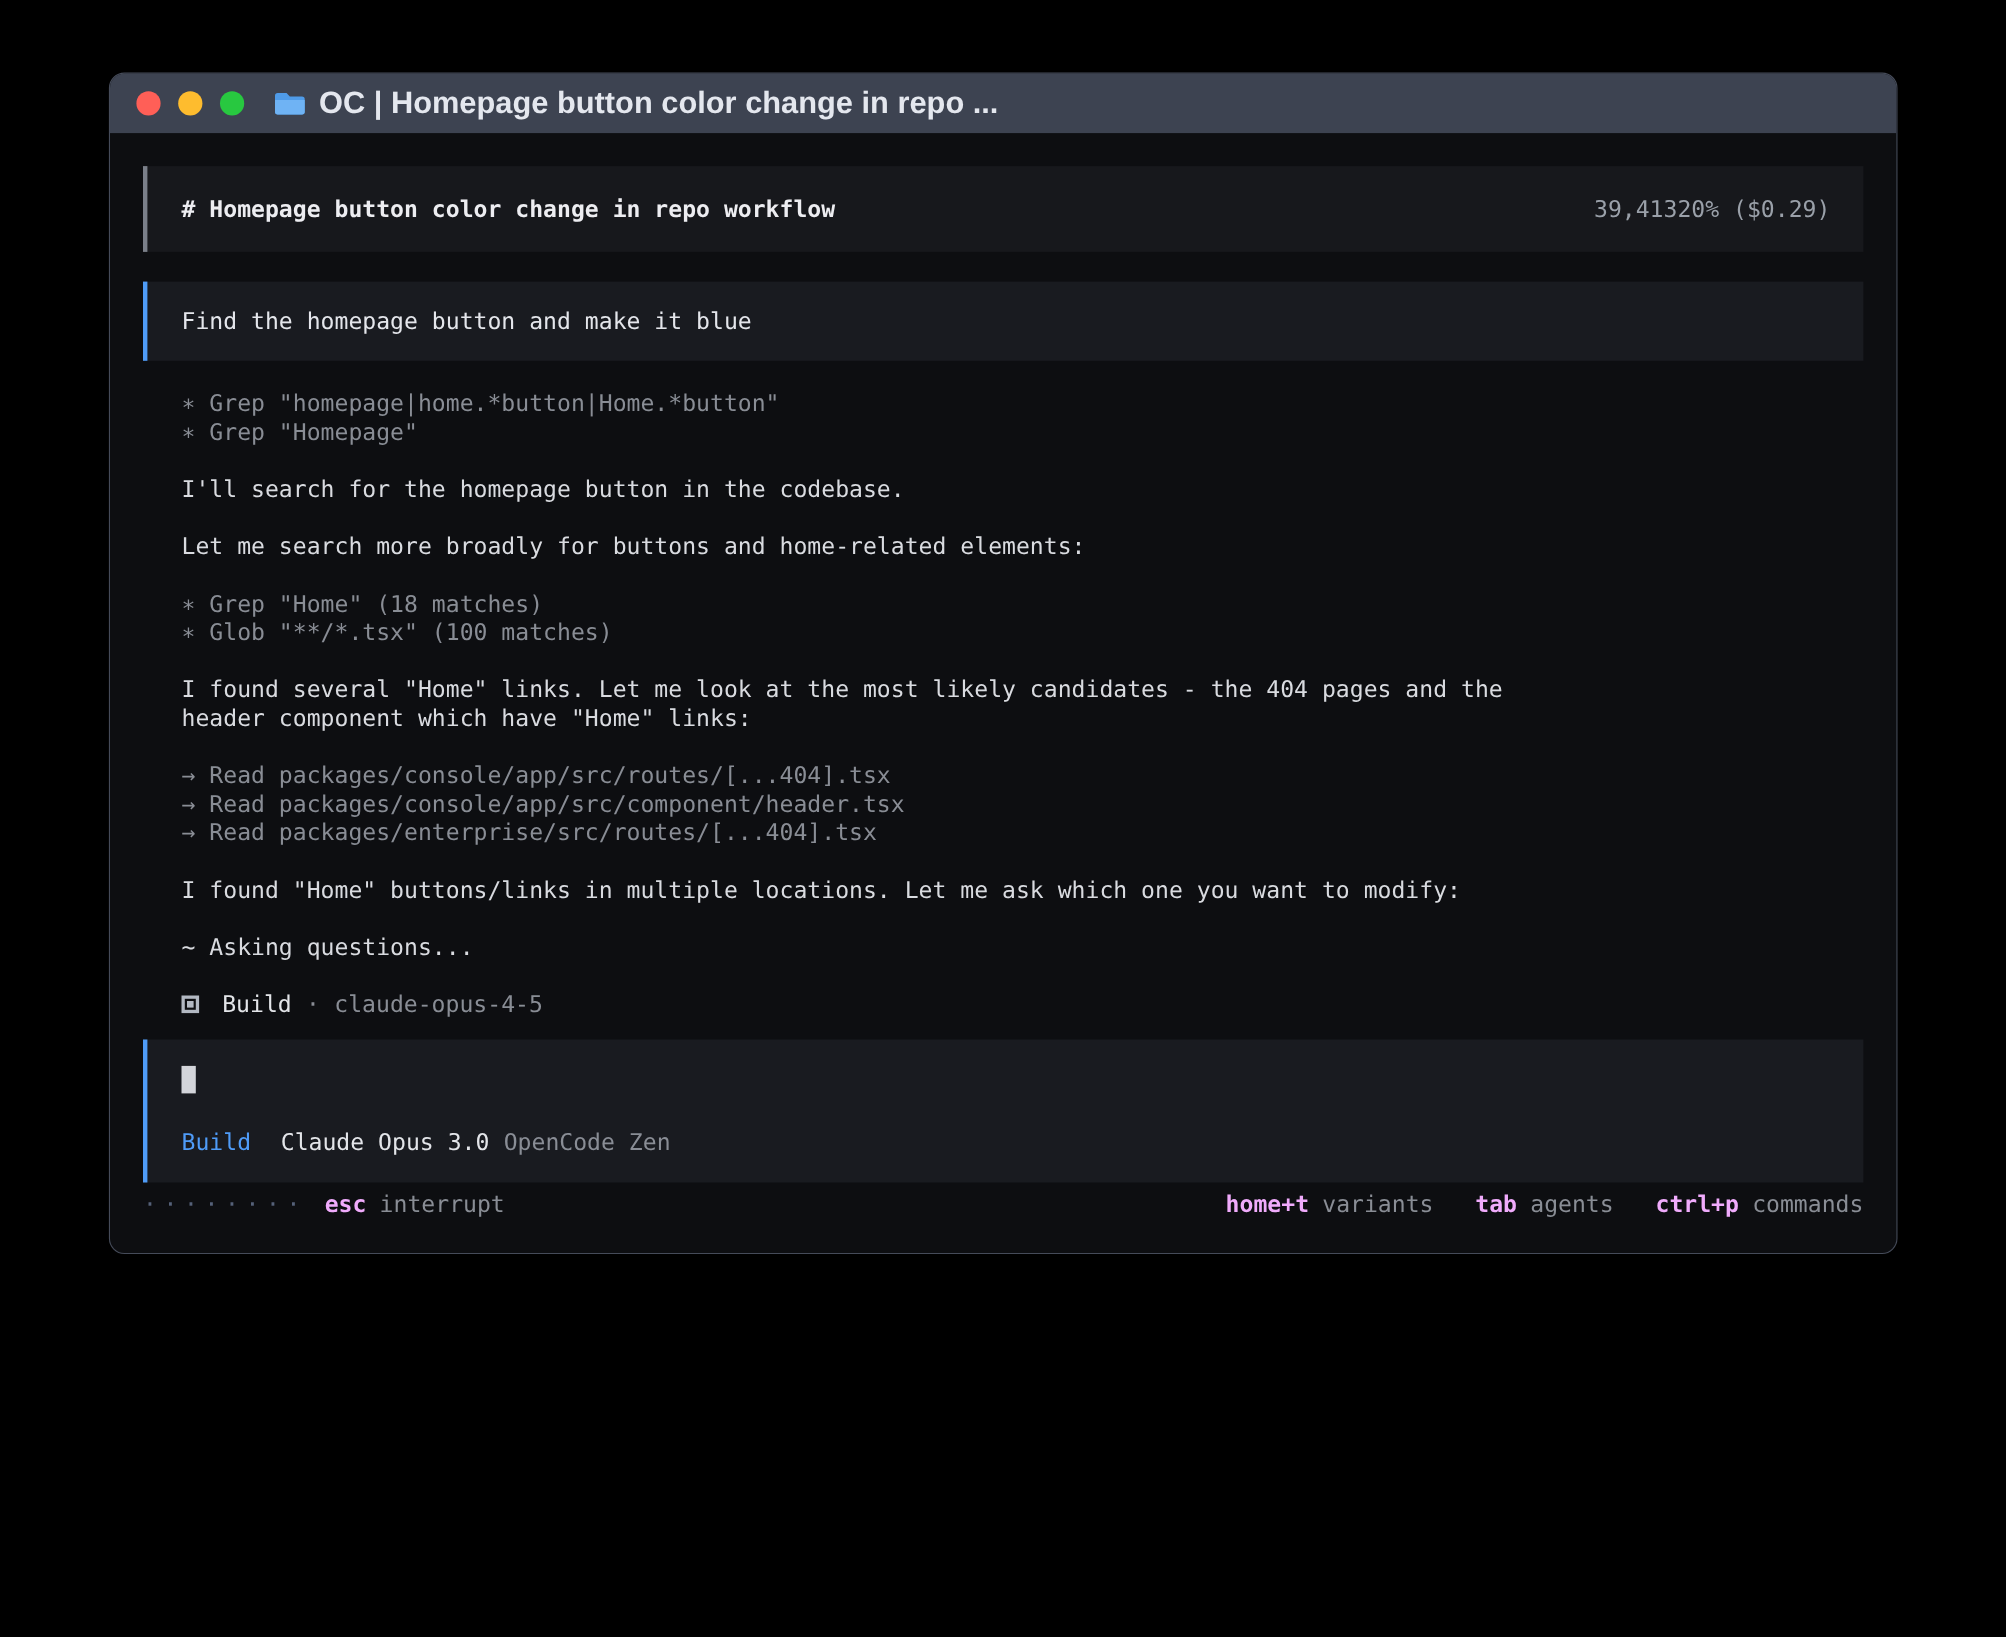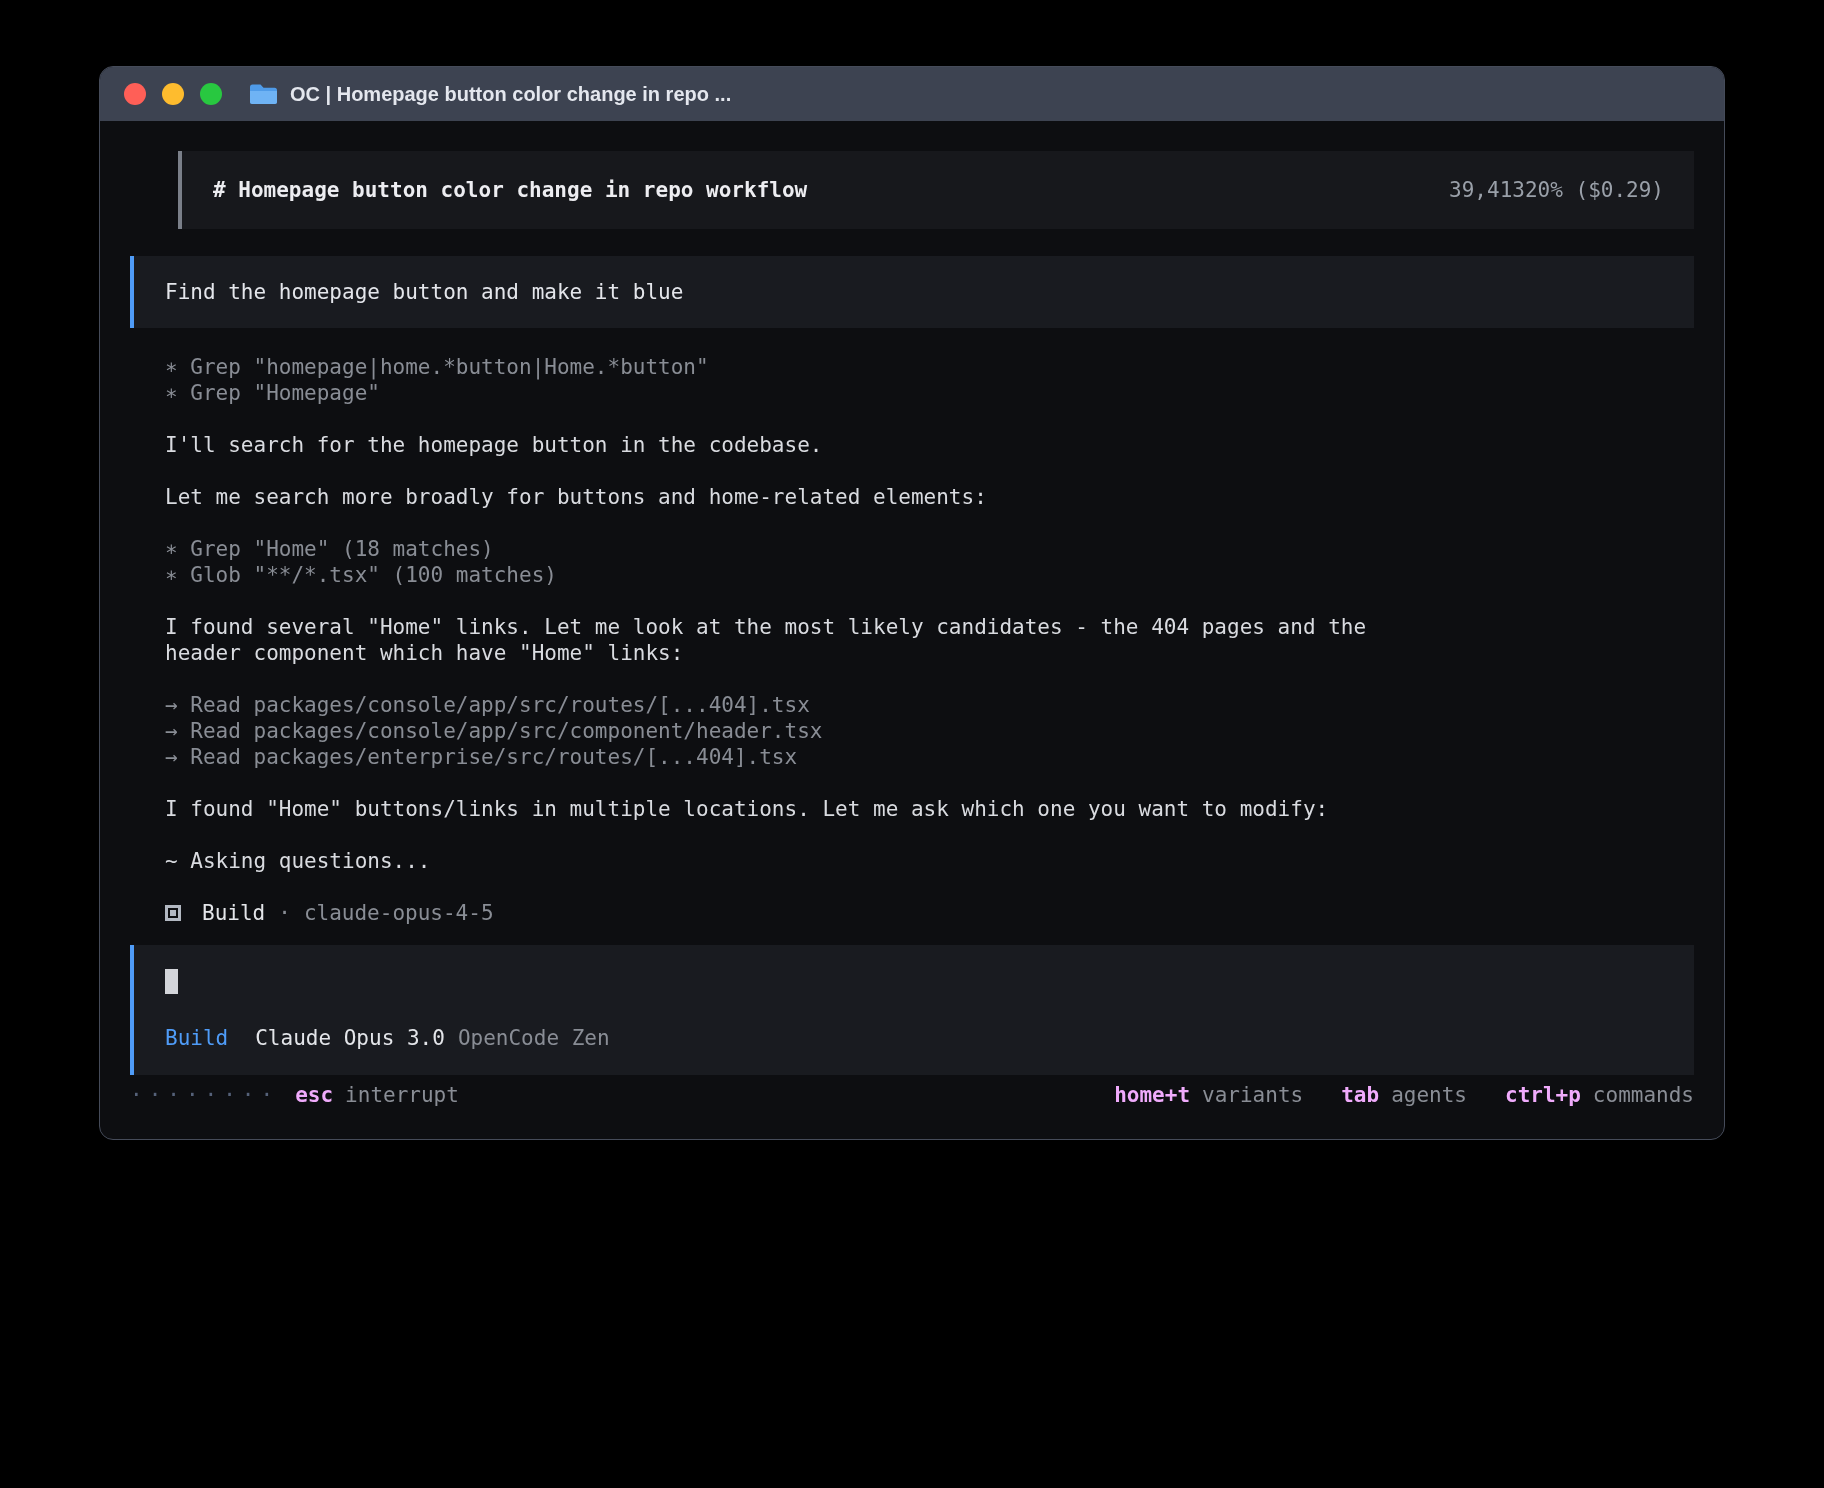--- a/index.html
+++ b/index.html
@@ -16,33 +16,32 @@
   .titlebar {
     flex:0 0 54px; background:#3d4351; display:flex; align-items:center;
     padding:0 24px;
   }
   .traffic-lights { display:flex; gap:16px; margin-right:26px; }
   .tl { width:22px; height:22px; border-radius:50%; }
   .tl.red    { background:#ff5f57; }
   .tl.yellow { background:#febc2e; }
   .tl.green  { background:#28c840; }
   .title-wrap { display:flex; align-items:center; gap:12px; }
-  .window-title { font-family:"Liberation Sans", sans-serif; font-weight:bold; font-size:20px; color:#e4e7ee; }
+  .window-title { font-family:"Liberation Sans", sans-serif; font-weight:bold; font-size:28px; color:#e4e7ee; }
 
   
   .terminal {
     flex:1; position:relative; padding:30px; overflow:hidden;
     font-family:"DejaVu Sans Mono", monospace; font-size:21px; line-height:26px;
   }
 
   .session-header {
     height:78px; background:#17181c; border-left:4px solid #7a7f89;
     display:flex; justify-content:space-between; align-items:center;
     padding:0 30px 0 31px;
-    margin-left:48px;
   }
   .session-title { font-weight:bold; color:#ededf1; white-space:pre; }
   .session-stats { display:flex; color:#9aa0a9; white-space:pre; }
 
   .user-block {
     margin-top:27px; height:72px; background:#191b20; border-left:4px solid #4f9cf8;
     display:flex; align-items:center; padding:0 31px; color:#e4e6eb;
   }
 
   .conversation { margin-left:35px; max-width:1245px; }

